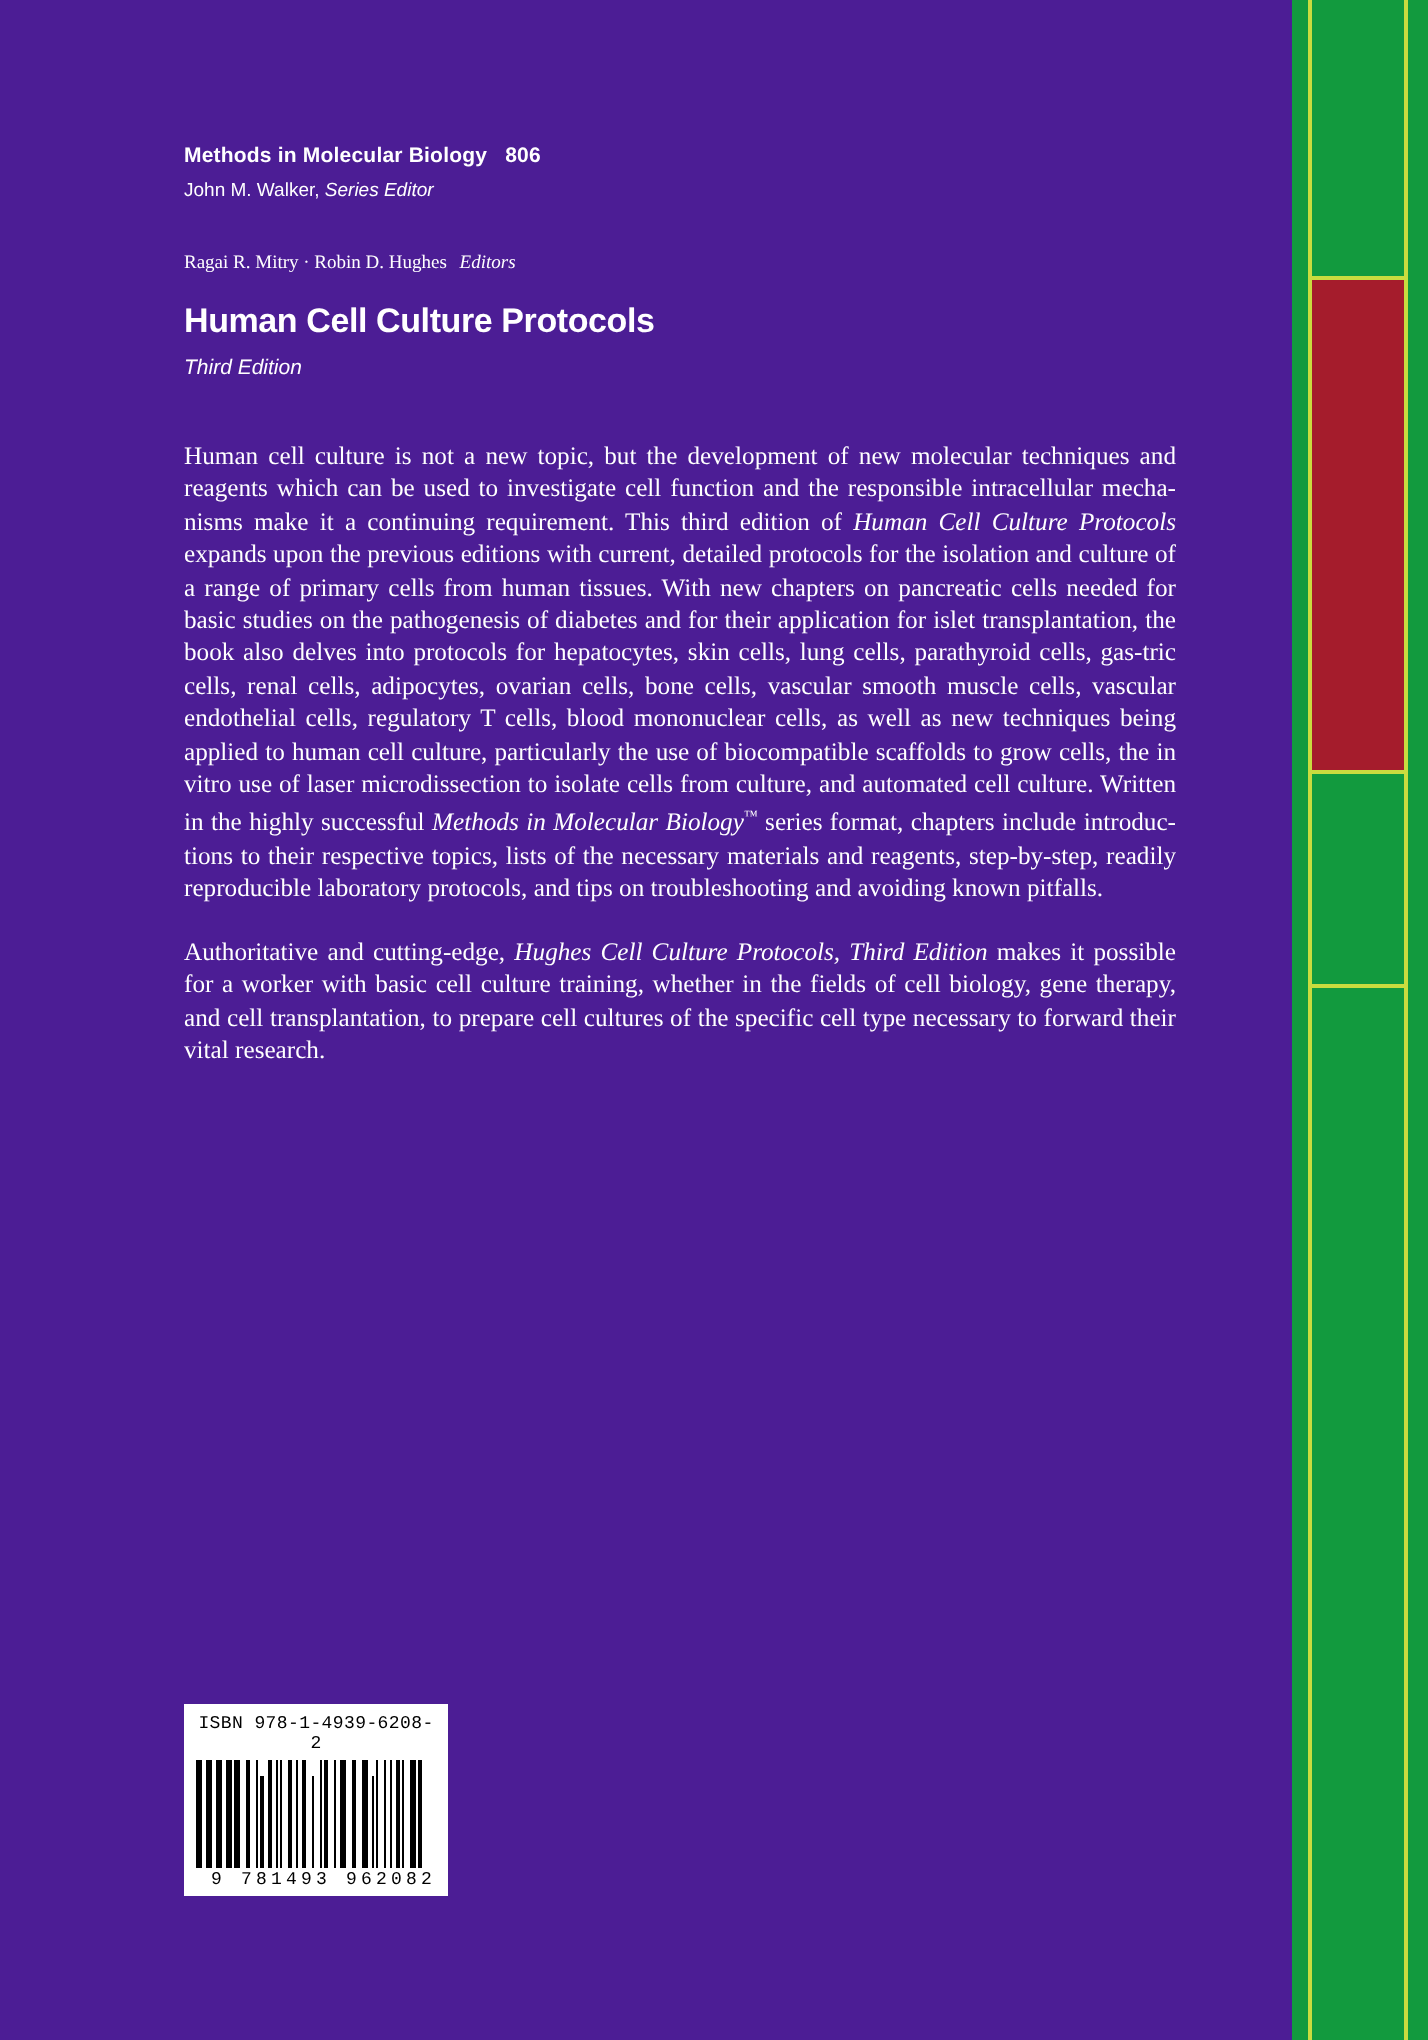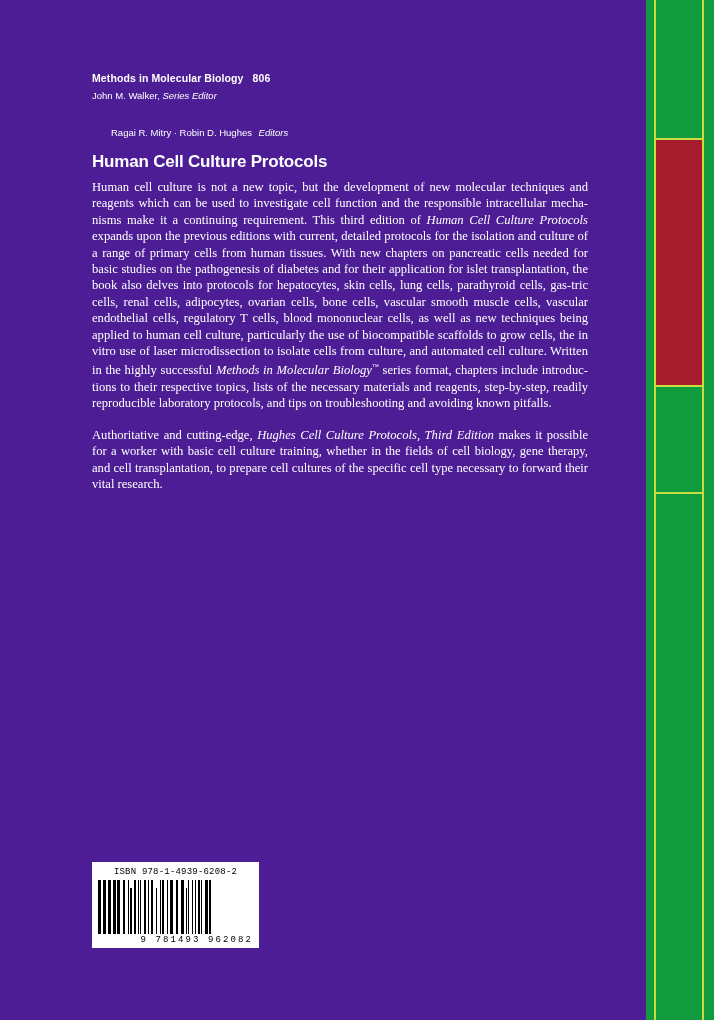--- a/index.html
+++ b/index.html
@@ -75,25 +75,24 @@
   .series-line .num { margin-left: 9px; }
   .series-editor {
     font-family: "Liberation Sans", sans-serif;
     font-size: 9.5px;
     color: #ffffff;
     margin-bottom: 26px;
   }
   .series-editor i { font-style: italic; }
 
   .editors {
-    font-family: Liberation Sans, sans-serif;
+    font-family: Liberation Serif, serif;
     font-size: 9.5px;
     color: #ffffff;
     margin-bottom: 14px;
-    margin-left: 19px;
   }
   .editors .ital { font-style: italic; }
   .sep { padding: 0 2px; }
 
   .book-title {
     font-family: "Liberation Sans", sans-serif;
     font-size: 17px;
     font-weight: bold;
     color: #ffffff;
     letter-spacing: -0.2px;
@@ -125,21 +124,21 @@
     bottom: 72px;
     width: 300px;
   }
   .life-sciences {
     font-family: "Liberation Sans", sans-serif;
     font-size: 9.5px;
     color: #ffffff;
     margin-bottom: 9px;
   }
   .isbn-box {
-    width: 167px;
+    width: 132px;
     background: #ffffff;
     padding: 5px 6px 3px 6px;
     box-sizing: border-box;
     margin-top: 12px;
   }
   .isbn-text {
     font-family: "Liberation Mono", monospace;
     font-size: 9px;
     color: #000000;
     letter-spacing: 0.2px;
@@ -208,20 +207,21 @@
       <span>John M. Walker,</span>
       <i>Series Editor</i>
     </div>
 
     <div class="editors">
       <span>Ragai R. Mitry · Robin D. Hughes</span>
       <span class="sep"></span><i class="ital">Editors</i>
     </div>
 
     <div class="book-title">Human Cell Culture Protocols</div>
+    <div class="edition">Third Edition</div>
 
     <div class="blurb">
       <span>Human cell culture is not a new topic, but the development of new molecular techniques and reagents which can be used to investigate cell function and the responsible intracellular mecha-nisms make it a continuing requirement. This third edition of </span><i>Human Cell Culture Protocols</i><span> expands upon the previous editions with current, detailed protocols for the isolation and culture of a range of primary cells from human tissues. With new chapters on pancreatic cells needed for basic studies on the pathogenesis of diabetes and for their application for islet transplantation, the book also delves into protocols for hepatocytes, skin cells, lung cells, parathyroid cells, gas-tric cells, renal cells, adipocytes, ovarian cells, bone cells, vascular smooth muscle cells, vascular endothelial cells, regulatory T cells, blood mononuclear cells, as well as new techniques being applied to human cell culture, particularly the use of biocompatible scaffolds to grow cells, the in vitro use of laser microdissection to isolate cells from culture, and automated cell culture. Written in the highly successful </span><i>Methods in Molecular Biology</i><sup>™</sup><span> series format, chapters include introduc-tions to their respective topics, lists of the necessary materials and reagents, step-by-step, readily reproducible laboratory protocols, and tips on troubleshooting and avoiding known pitfalls.</span>
     </div>
 
     <div class="blurb">
       <span>Authoritative and cutting-edge, </span><i>Hughes Cell Culture Protocols, Third Edition</i><span> makes it possible for a worker with basic cell culture training, whether in the fields of cell biology, gene therapy, and cell transplantation, to prepare cell cultures of the specific cell type necessary to forward their vital research.</span>
     </div>
 
   </div>

